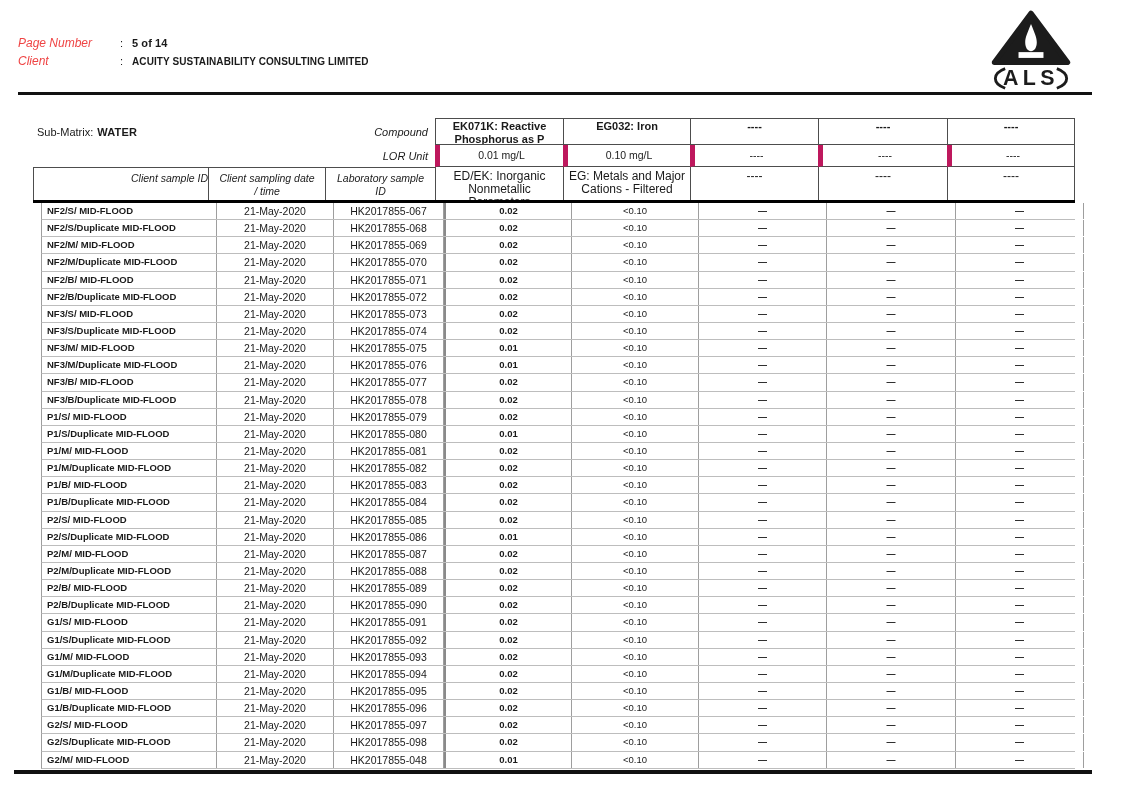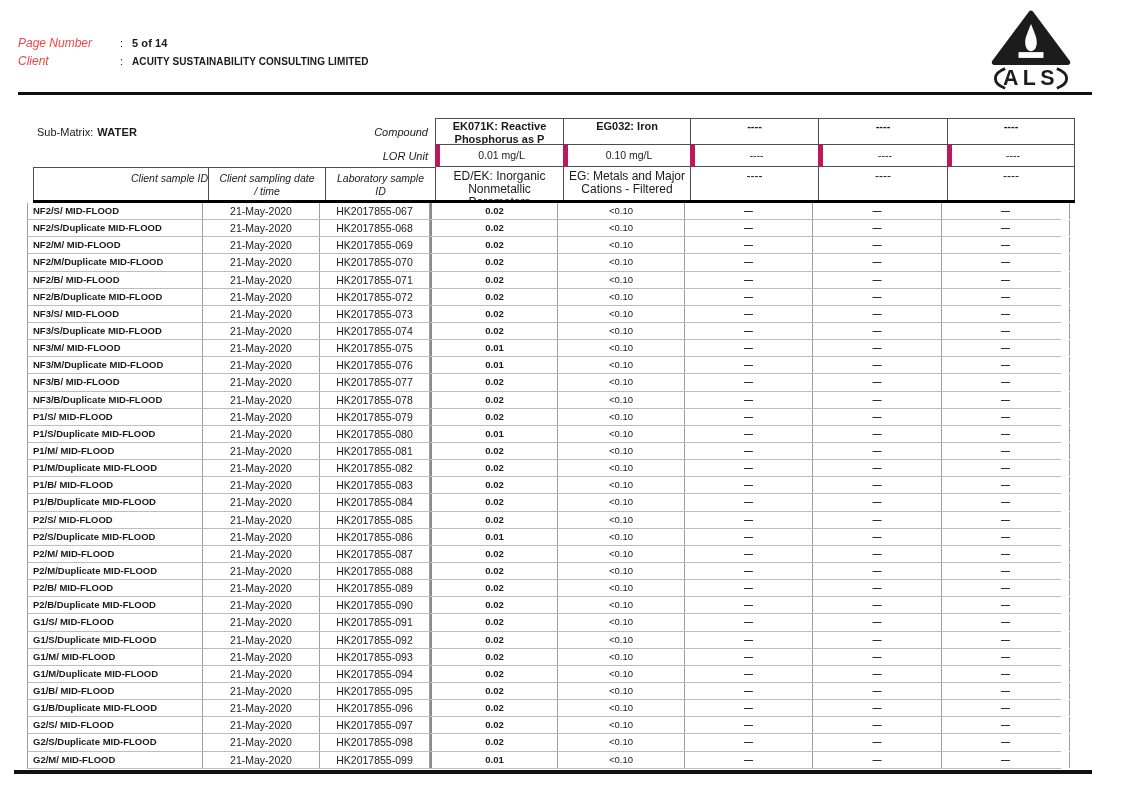--- a/index.html
+++ b/index.html
@@ -46,21 +46,21 @@
 
   .cb { text-align:center; font-weight:bold; font-size:11px; padding-top:1px; }
   .cb .l, .gl { display:block; line-height:13px; }
   .lorcell { text-align:center; font-size:10.5px; line-height:21px; }
   .grp { text-align:center; font-size:12px; padding-top:3px; }
   .idh { font-style:italic; font-size:10.5px; padding-top:4px; text-align:center; }
   .idh.first { text-align:right; padding-left:6px; }
   .idh .gl { line-height:13px; }
 
   
-  .tbody { position:absolute; left:19px; top:203px; width:1042px;padding-left:8px; }
+  .tbody { position:absolute; left:33px; top:203px; width:1042px;padding-left:8px; }
   .brow {
     display:grid; grid-template-columns:175px 117px 110px 128px 127px 128px 129px 128px;
     height:17.15px; border-bottom:1px solid #bdbdbd;
     border-left:1px solid #9e9e9e;
   }
   .bc { overflow:hidden; white-space:nowrap; line-height:16.5px; border-right:1px solid #9e9e9e; }
   .bc.c0 { font-weight:bold; font-size:9.5px; padding-left:5px; }
   .bc.c1 { font-size:10.5px; text-align:center; }
   .bc.c2 { font-size:10.5px; text-align:center; }
   .bc.c3 { font-weight:bold; font-size:9.5px; text-align:center; border-left:2px solid #8a8a8a; }
@@ -485,21 +485,21 @@
         <div class="bc c2">HK2017855-098</div>
         <div class="bc c3">0.02</div>
         <div class="bc c4">&lt;0.10</div>
         <div class="bc c5">—</div>
         <div class="bc c6">—</div>
         <div class="bc c7">—</div>
       </div>
       <div class="brow">
         <div class="bc c0">G2/M/ MID-FLOOD</div>
         <div class="bc c1">21-May-2020</div>
-        <div class="bc c2">HK2017855-099</div>
+        <div class="bc c2">HK2017855-048</div>
         <div class="bc c3">0.01</div>
         <div class="bc c4">&lt;0.10</div>
         <div class="bc c5">—</div>
         <div class="bc c6">—</div>
         <div class="bc c7">—</div>
       </div>
     </div>
 
   <div class="botrule"></div>
 

